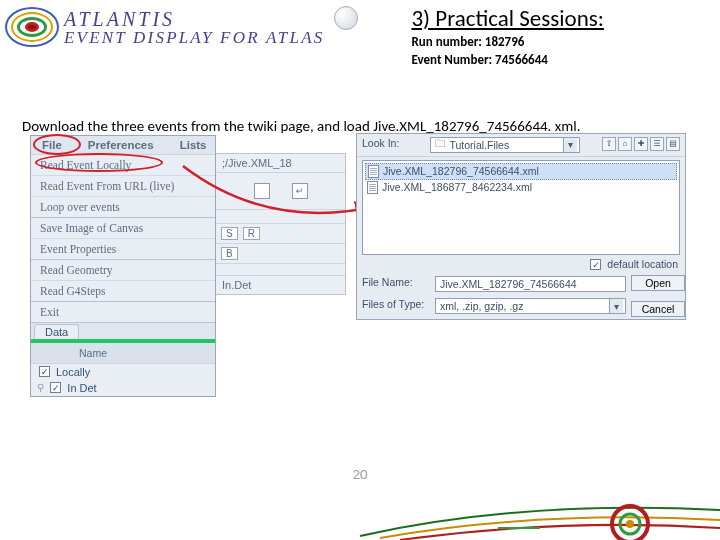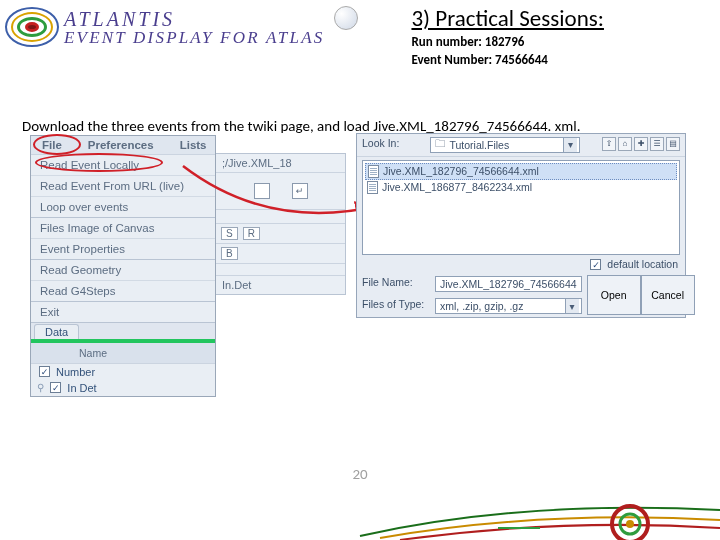--- a/index.html
+++ b/index.html
@@ -111,20 +111,21 @@
     position: absolute;
     left: 2px; top: -2px;
     width: 48px; height: 21px;
     border: 2px solid #d02028;
     border-radius: 50%;
     pointer-events: none;
   }
   .mitem {
     padding: 4px 9px;
     border-bottom: 1px solid #d2dae4;
+    font-family: Liberation Serif, serif;
   }
   .mitem.sep { border-bottom: 1px solid #b9c4d3; }
   .read-local-oval {
     position: absolute;
     left: 4px; top: 17px;
     width: 128px; height: 19px;
     border: 2px solid #d02028;
     border-radius: 50%;
     pointer-events: none;
   }
@@ -299,21 +300,21 @@
     padding: 0 7px 3px 0;
     font-size: 10.5px;
   }
   .def-loc .chk { margin-right: 3px; vertical-align: middle; }
   .dlg-bot {
     display: flex; gap: 5px;
     padding: 3px 5px;
   }
   .dlg-bot .lbl { width: 68px; }
   .dlg-btns {
-    display:flex; flex-direction:row; gap:0;
+    display:flex; flex-direction:column; gap:10px;
     padding: 2px 0;
   }
   .dlg-btns button {
     width: 54px; font-size: 10.5px;
     background: #eef2f7; border: 1px solid #8fa0b6;
     padding: 1px 0;
   }
 
   .pagenum {
     position: absolute;
@@ -361,35 +362,35 @@
 
   <div class="menu">
     <div class="menubar">
       <span>File</span>
       <span>Preferences</span>
       <span>Lists</span>
     </div>
     <div class="mitem">Read Event Locally</div>
     <div class="mitem">Read Event From URL (live)</div>
     <div class="mitem sep">Loop over events</div>
-    <div class="mitem">Files Image of Canvas</div>
+    <div class="mitem">Save Image of Canvas</div>
     <div class="mitem sep">Event Properties</div>
     <div class="mitem">Read Geometry</div>
     <div class="mitem sep">Read G4Steps</div>
     <div class="mitem sep">Exit</div>
     <div class="tabs">
       <div class="tab">Data</div>
     </div>
     <div class="prop-hdr">
       <div style="width:42px"> </div>
       <div>Name</div>
     </div>
     <div class="chk-row">
       <span class="chk">✓</span>
-      <span>Number</span>
+      <span>Locally</span>
     </div>
     <div class="chk-row">
       <span class="mini">⚲</span>
       <span class="chk">✓</span>
       <span>In Det</span>
     </div>
     <div class="file-oval"></div>
     <div class="read-local-oval"></div>
   </div>
 

